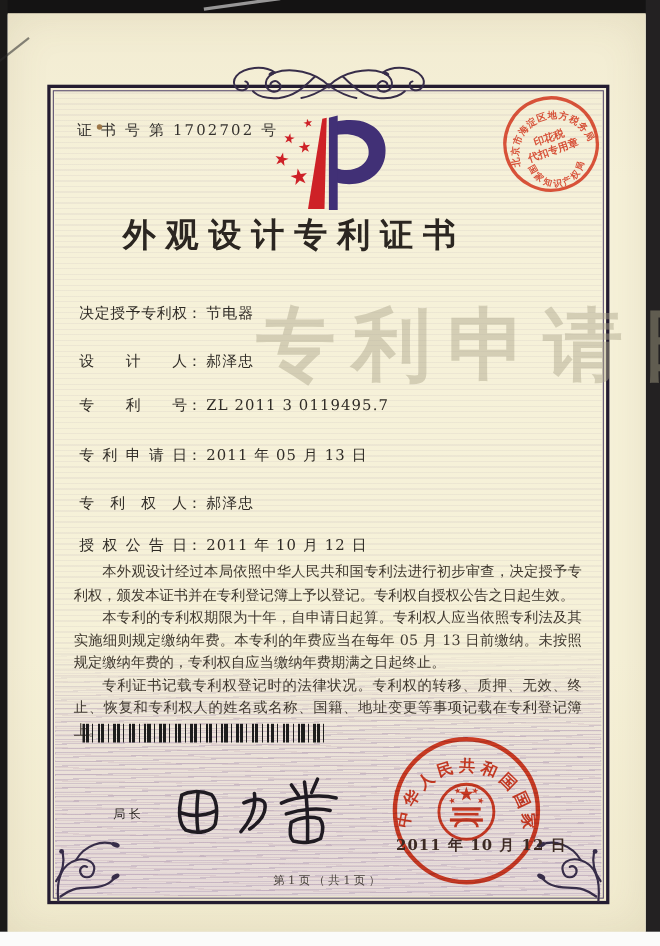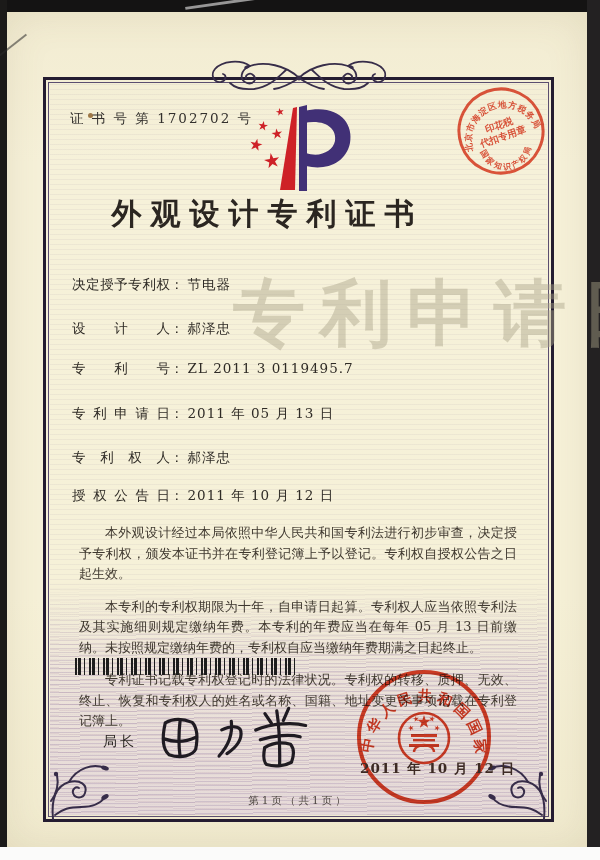--- a/index.html
+++ b/index.html
@@ -41,26 +41,26 @@
   .logo{position:absolute;left:238px;top:101px;z-index:6;}
   .title{left:43px;top:194px;width:449px;text-align:center;font-size:30px;font-weight:bold;letter-spacing:9px;color:#2b2621;}
   .watermark{position:absolute;left:233px;top:266px;z-index:4;font-family:"DejaVu Sans","Liberation Sans",sans-serif;
     font-size:72px;font-weight:bold;letter-spacing:15px;color:rgba(170,164,138,.45);white-space:nowrap;}
 
   .frow{left:72px;font-size:13.5px;white-space:nowrap;color:#2f2b26;}
   .flabel{display:inline-block;width:98px;text-align:justify;text-align-last:justify;}
   .fval{margin-left:4px;letter-spacing:1px;}
 
   .paras{left:67px;top:511px;width:462px;font-size:13px;line-height:20.5px;text-align:justify;color:#3f382f;}
-  .paras p{margin:12px;text-indent:2em;}
+  .paras p{margin:0;text-indent:2em;}
 
   .barcode{position:absolute;left:75px;top:658px;width:223px;height:17px;z-index:6;
     background:repeating-linear-gradient(90deg,#1d1d1d 0 2px,transparent 2px 3px,#1d1d1d 3px 6px,transparent 6px 9px,#1d1d1d 9px 10px,transparent 10px 14px);}
 
-  .juzhang{left:103px;top:733px;font-size:14px;letter-spacing:3px;color:#2c2824;}
+  .juzhang{left:103px;top:733px;font-size:11px;letter-spacing:3px;color:#2c2824;}
   .signature{position:absolute;left:148px;top:693px;z-index:6;}
 
   .seal{position:absolute;left:353px;top:666px;z-index:7;mix-blend-mode:multiply;opacity:.93;}
   .sealdate{left:360px;top:760px;font-size:13.5px;letter-spacing:1px;color:#3c2a24;z-index:8;font-weight:bold;}
   .taxstamp{position:absolute;left:456px;top:86px;z-index:7;transform:rotate(-19deg);mix-blend-mode:multiply;opacity:.85;}
 
   .footer{left:43px;top:794px;width:511px;text-align:center;font-size:10.5px;letter-spacing:3px;color:#4a443e;}
 </style>
 </head>
 <body>

